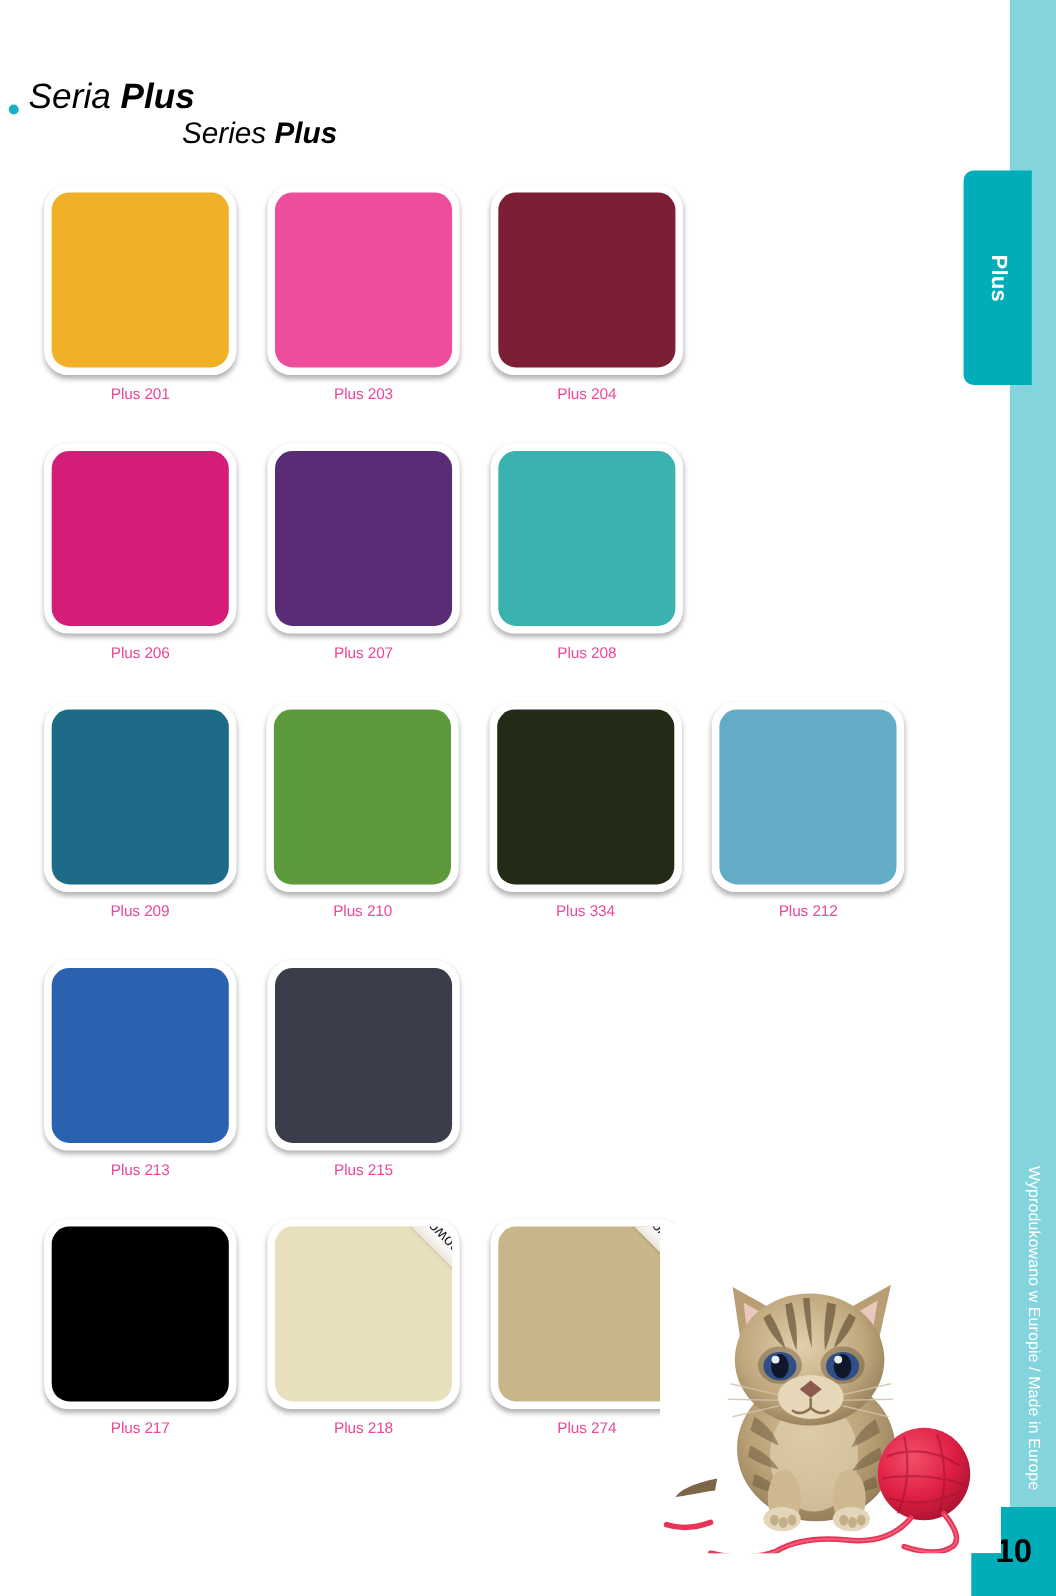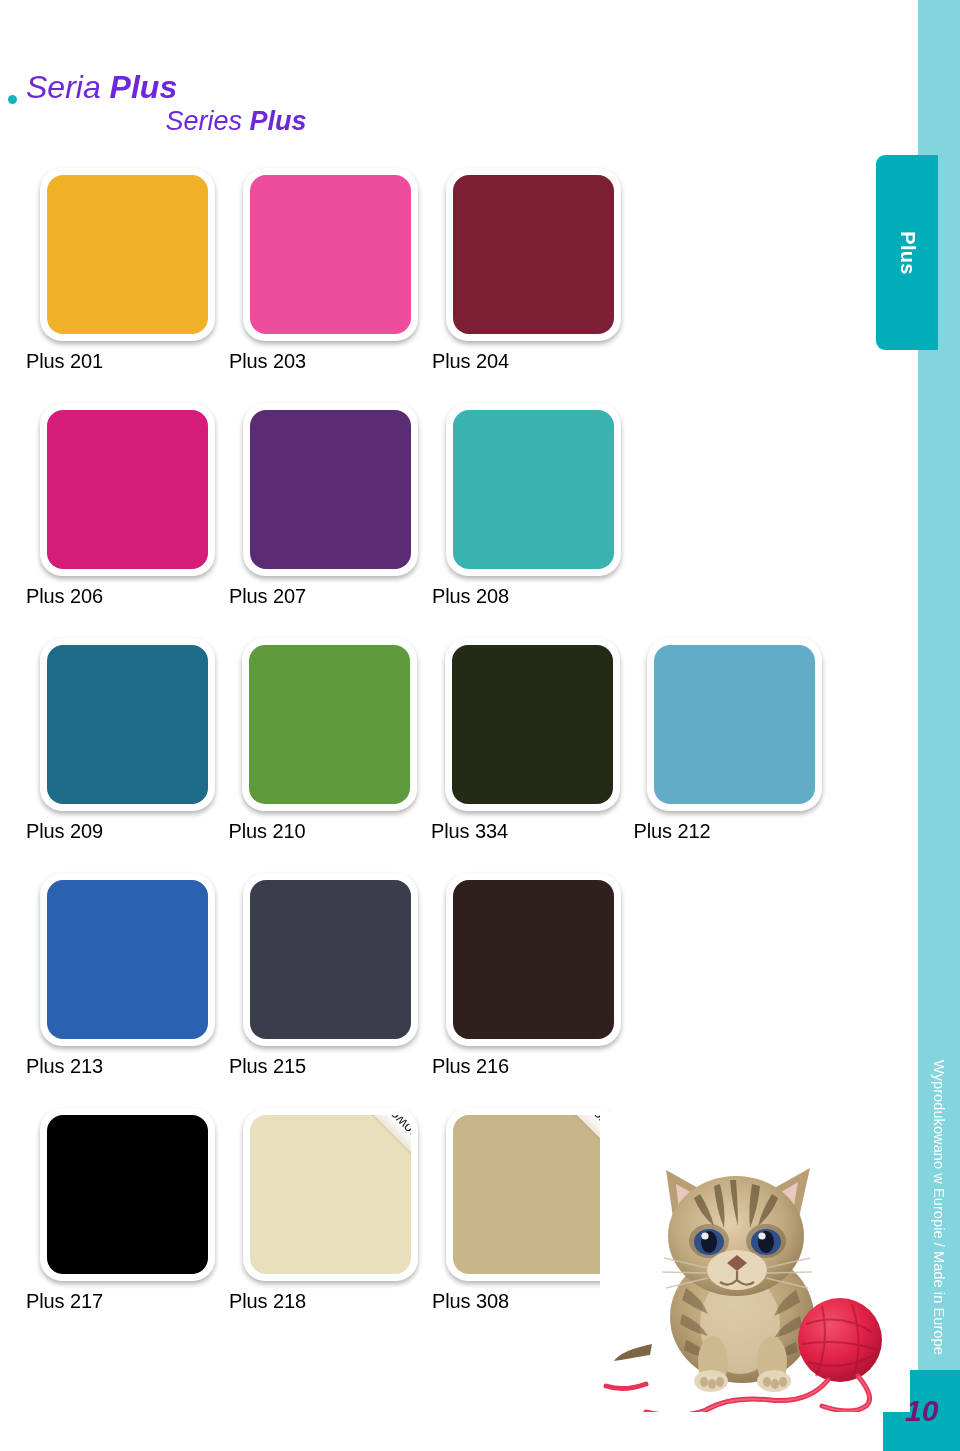--- a/index.html
+++ b/index.html
@@ -79,36 +79,35 @@
     width: 77px;
     height: 81px;
     background: #00adb9;
     border-radius: 12px 0 0 0;
   }
   .page-badge-number {
     position: absolute;
     left: 22px;
     top: 50%;
     transform: translateY(-50%);
-    color: #701a75;
+    color: #000000;
     font-size: 30px;
     font-weight: bold;
-    font-style: italic;
   }
 
   
   .header {
     position: absolute;
     left: 26px;
     top: 70px;
     width: 420px;
   }
   .header-line {
     font-style: italic;
-    color: #6d28d9;
+    color: #000000;
     line-height: 1.12;
     white-space: nowrap;
   }
   .header-line-1 { font-size: 32px; }
   .header-line-2 { font-size: 27px; text-align: center; }
   .header-line .light { font-weight: normal; }
   .header-line .bold  { font-weight: bold; }
 
   .header-dot {
     position: absolute;
@@ -147,22 +146,23 @@
   }
   .swatch-chip {
     width: 100%;
     height: 100%;
     border-radius: 16px;
     overflow: hidden;
     position: relative;
   }
   .swatch-label {
     margin-top: 9px;
-    font-size: 20px;
-    color: #000000;
+    text-align: center;
+    font-size: 14px;
+    color: #ec4899;
     letter-spacing: -0.1px;
   }
 
   
   .ribbon {
     position: absolute;
     top: -26px;
     right: -74px;
     width: 200px;
     height: 31px;
@@ -294,26 +294,20 @@
             <div class="swatch-chip" style="background: rgb(42, 98, 176);"></div>
           </div>
           <div class="swatch-label">Plus 213</div>
         </div>
         <div class="cell">
           <div class="swatch-frame">
             <div class="swatch-chip" style="background: rgb(57, 62, 74);"></div>
           </div>
           <div class="swatch-label">Plus 215</div>
         </div>
-        <div class="cell">
-          <div class="swatch-frame">
-            <div class="swatch-chip" style="background: rgb(47, 32, 30);"></div>
-          </div>
-          <div class="swatch-label">Plus 216</div>
-        </div>
       </div>
       <div class="grid-row">
         <div class="cell">
           <div class="swatch-frame">
             <div class="swatch-chip" style="background: rgb(0, 0, 0);"></div>
           </div>
           <div class="swatch-label">Plus 217</div>
         </div>
         <div class="cell">
           <div class="swatch-frame">
@@ -326,21 +320,21 @@
           <div class="swatch-label">Plus 218</div>
         </div>
         <div class="cell">
           <div class="swatch-frame">
             <div class="swatch-chip" style="background: rgb(200, 181, 138);">
               <div class="ribbon">
                 <span class="ribbon-text">nowość / new</span>
               </div>
             </div>
           </div>
-          <div class="swatch-label">Plus 308</div>
+          <div class="swatch-label">Plus 274</div>
         </div>
       </div>
     </div>
 
   <div class="kitten-photo">
     <svg viewBox="0 0 310 300" xmlns="http://www.w3.org/2000/svg">
       <defs>
         <radialGradient id="furBody" cx="45%" cy="38%" r="70%">
           <stop offset="0%" stop-color="#d8c39c"></stop>
           <stop offset="55%" stop-color="#b9a076"></stop>

